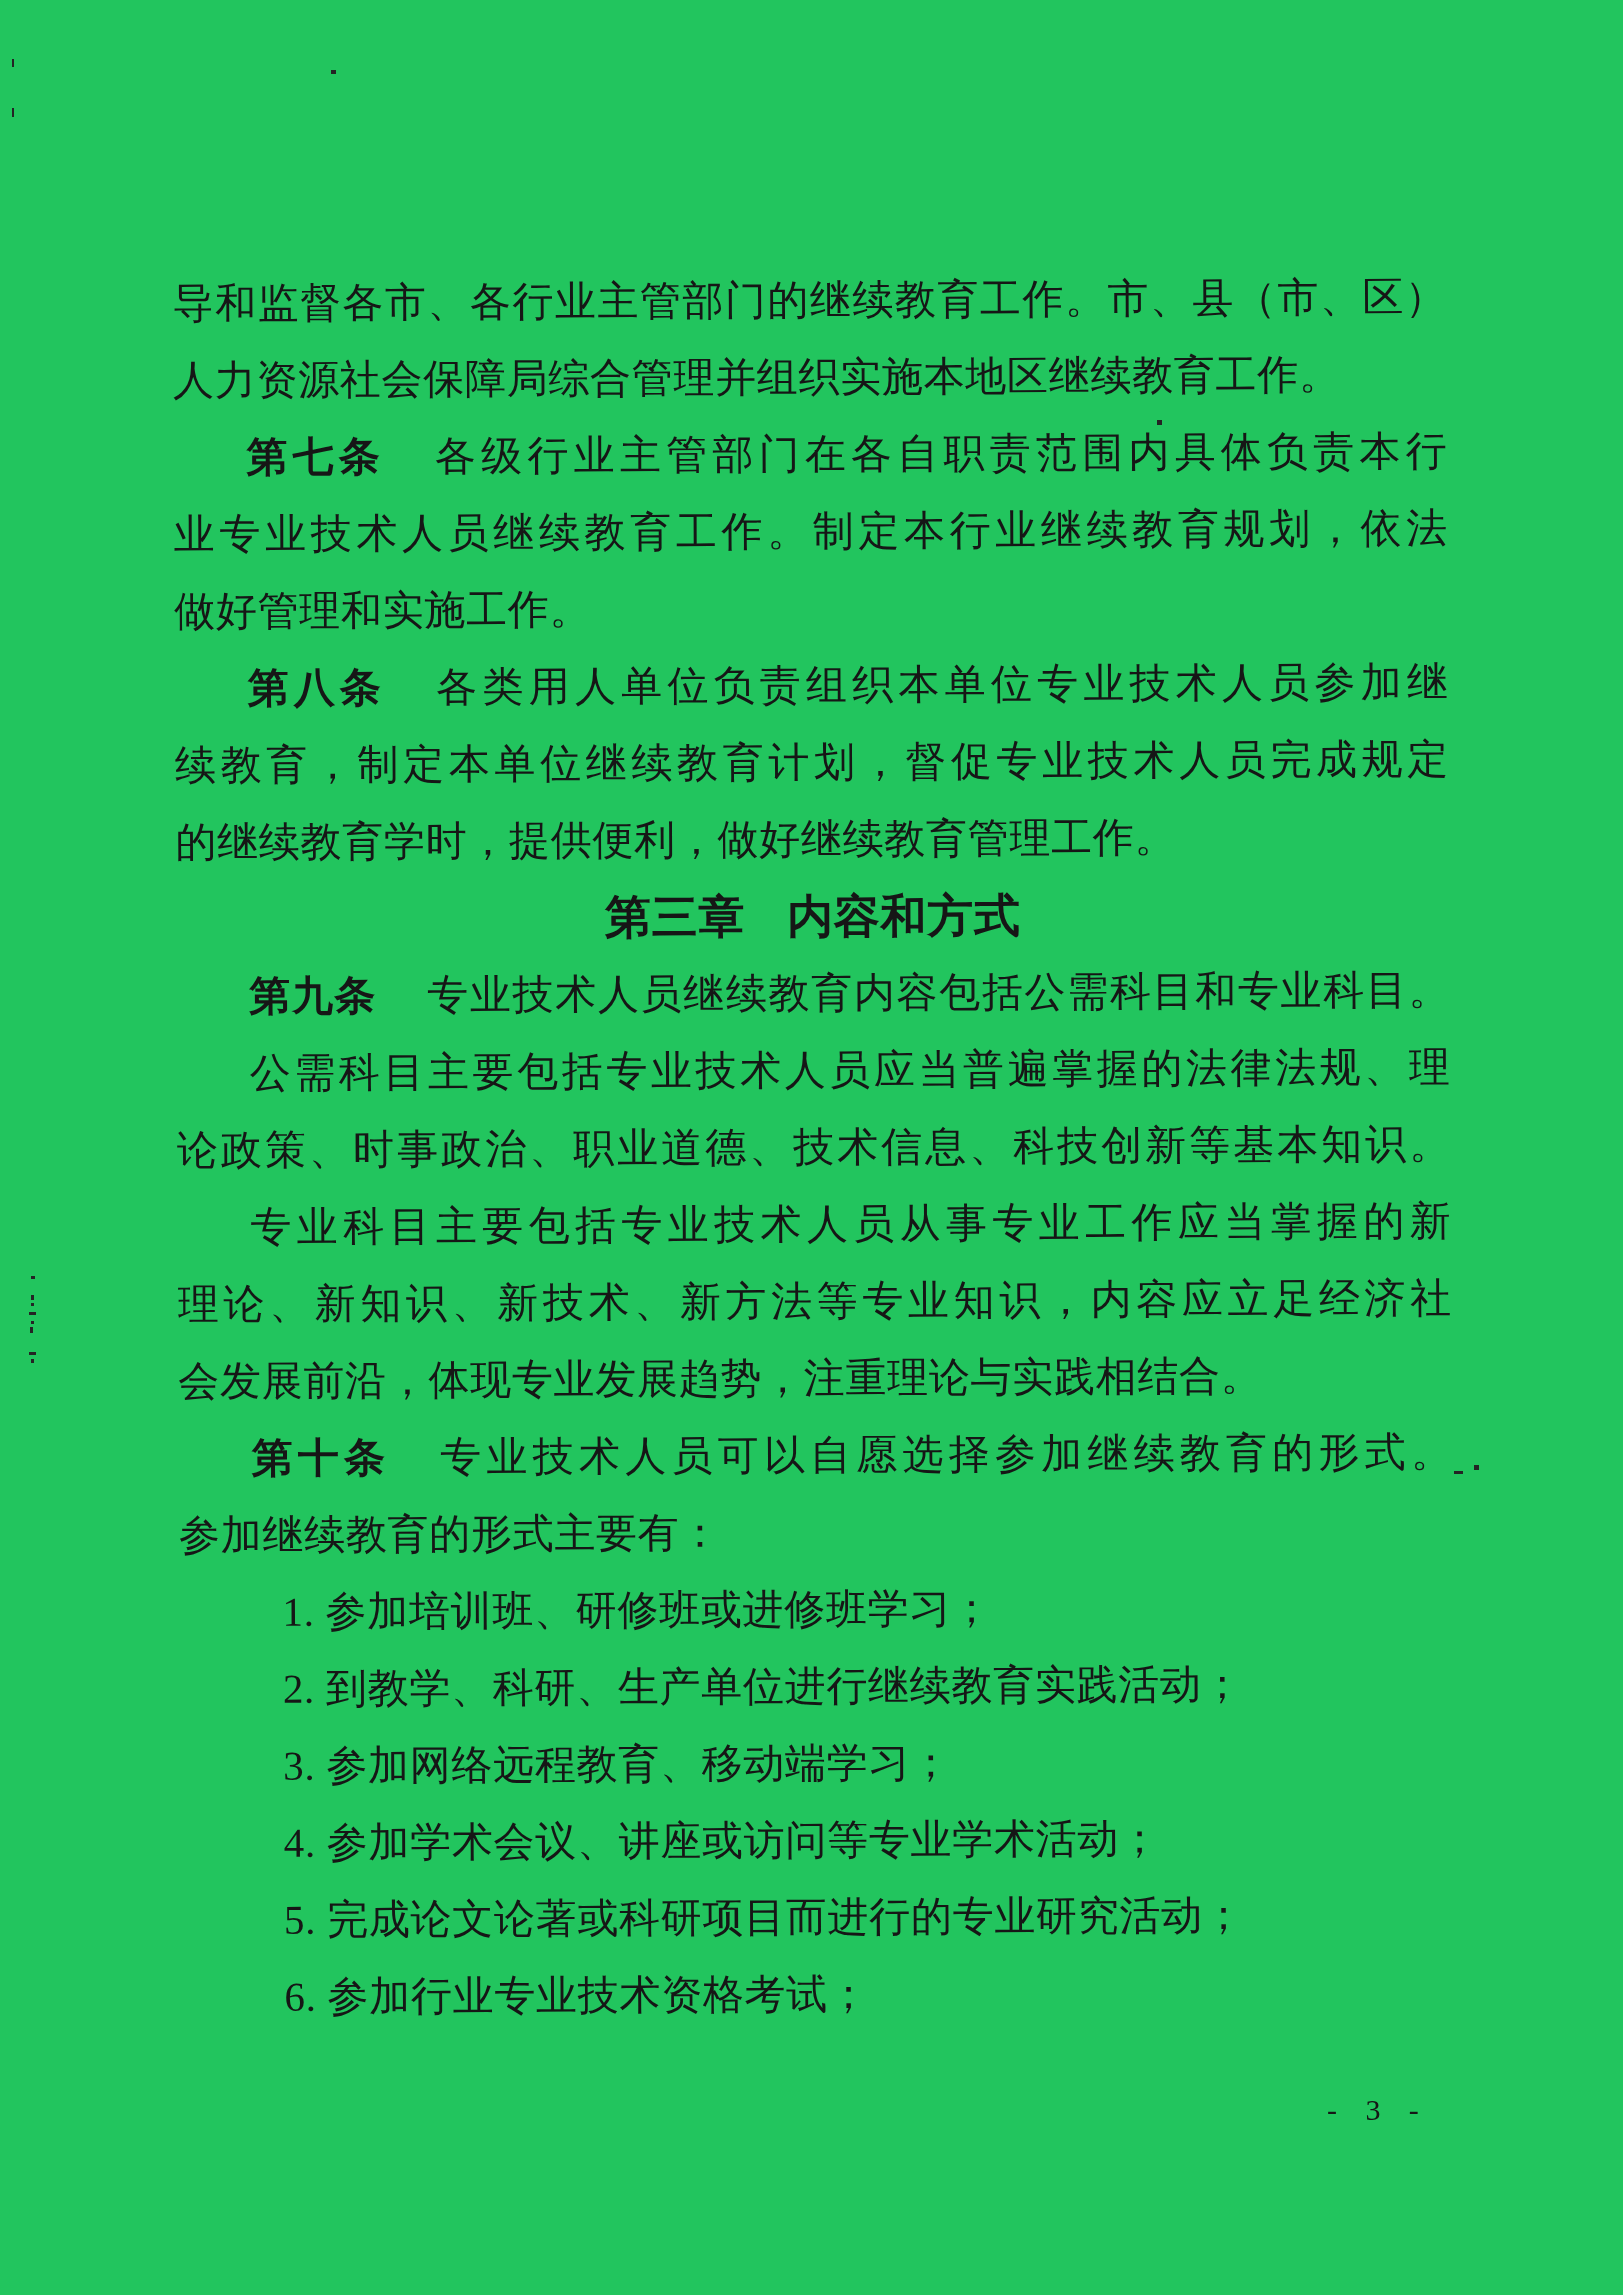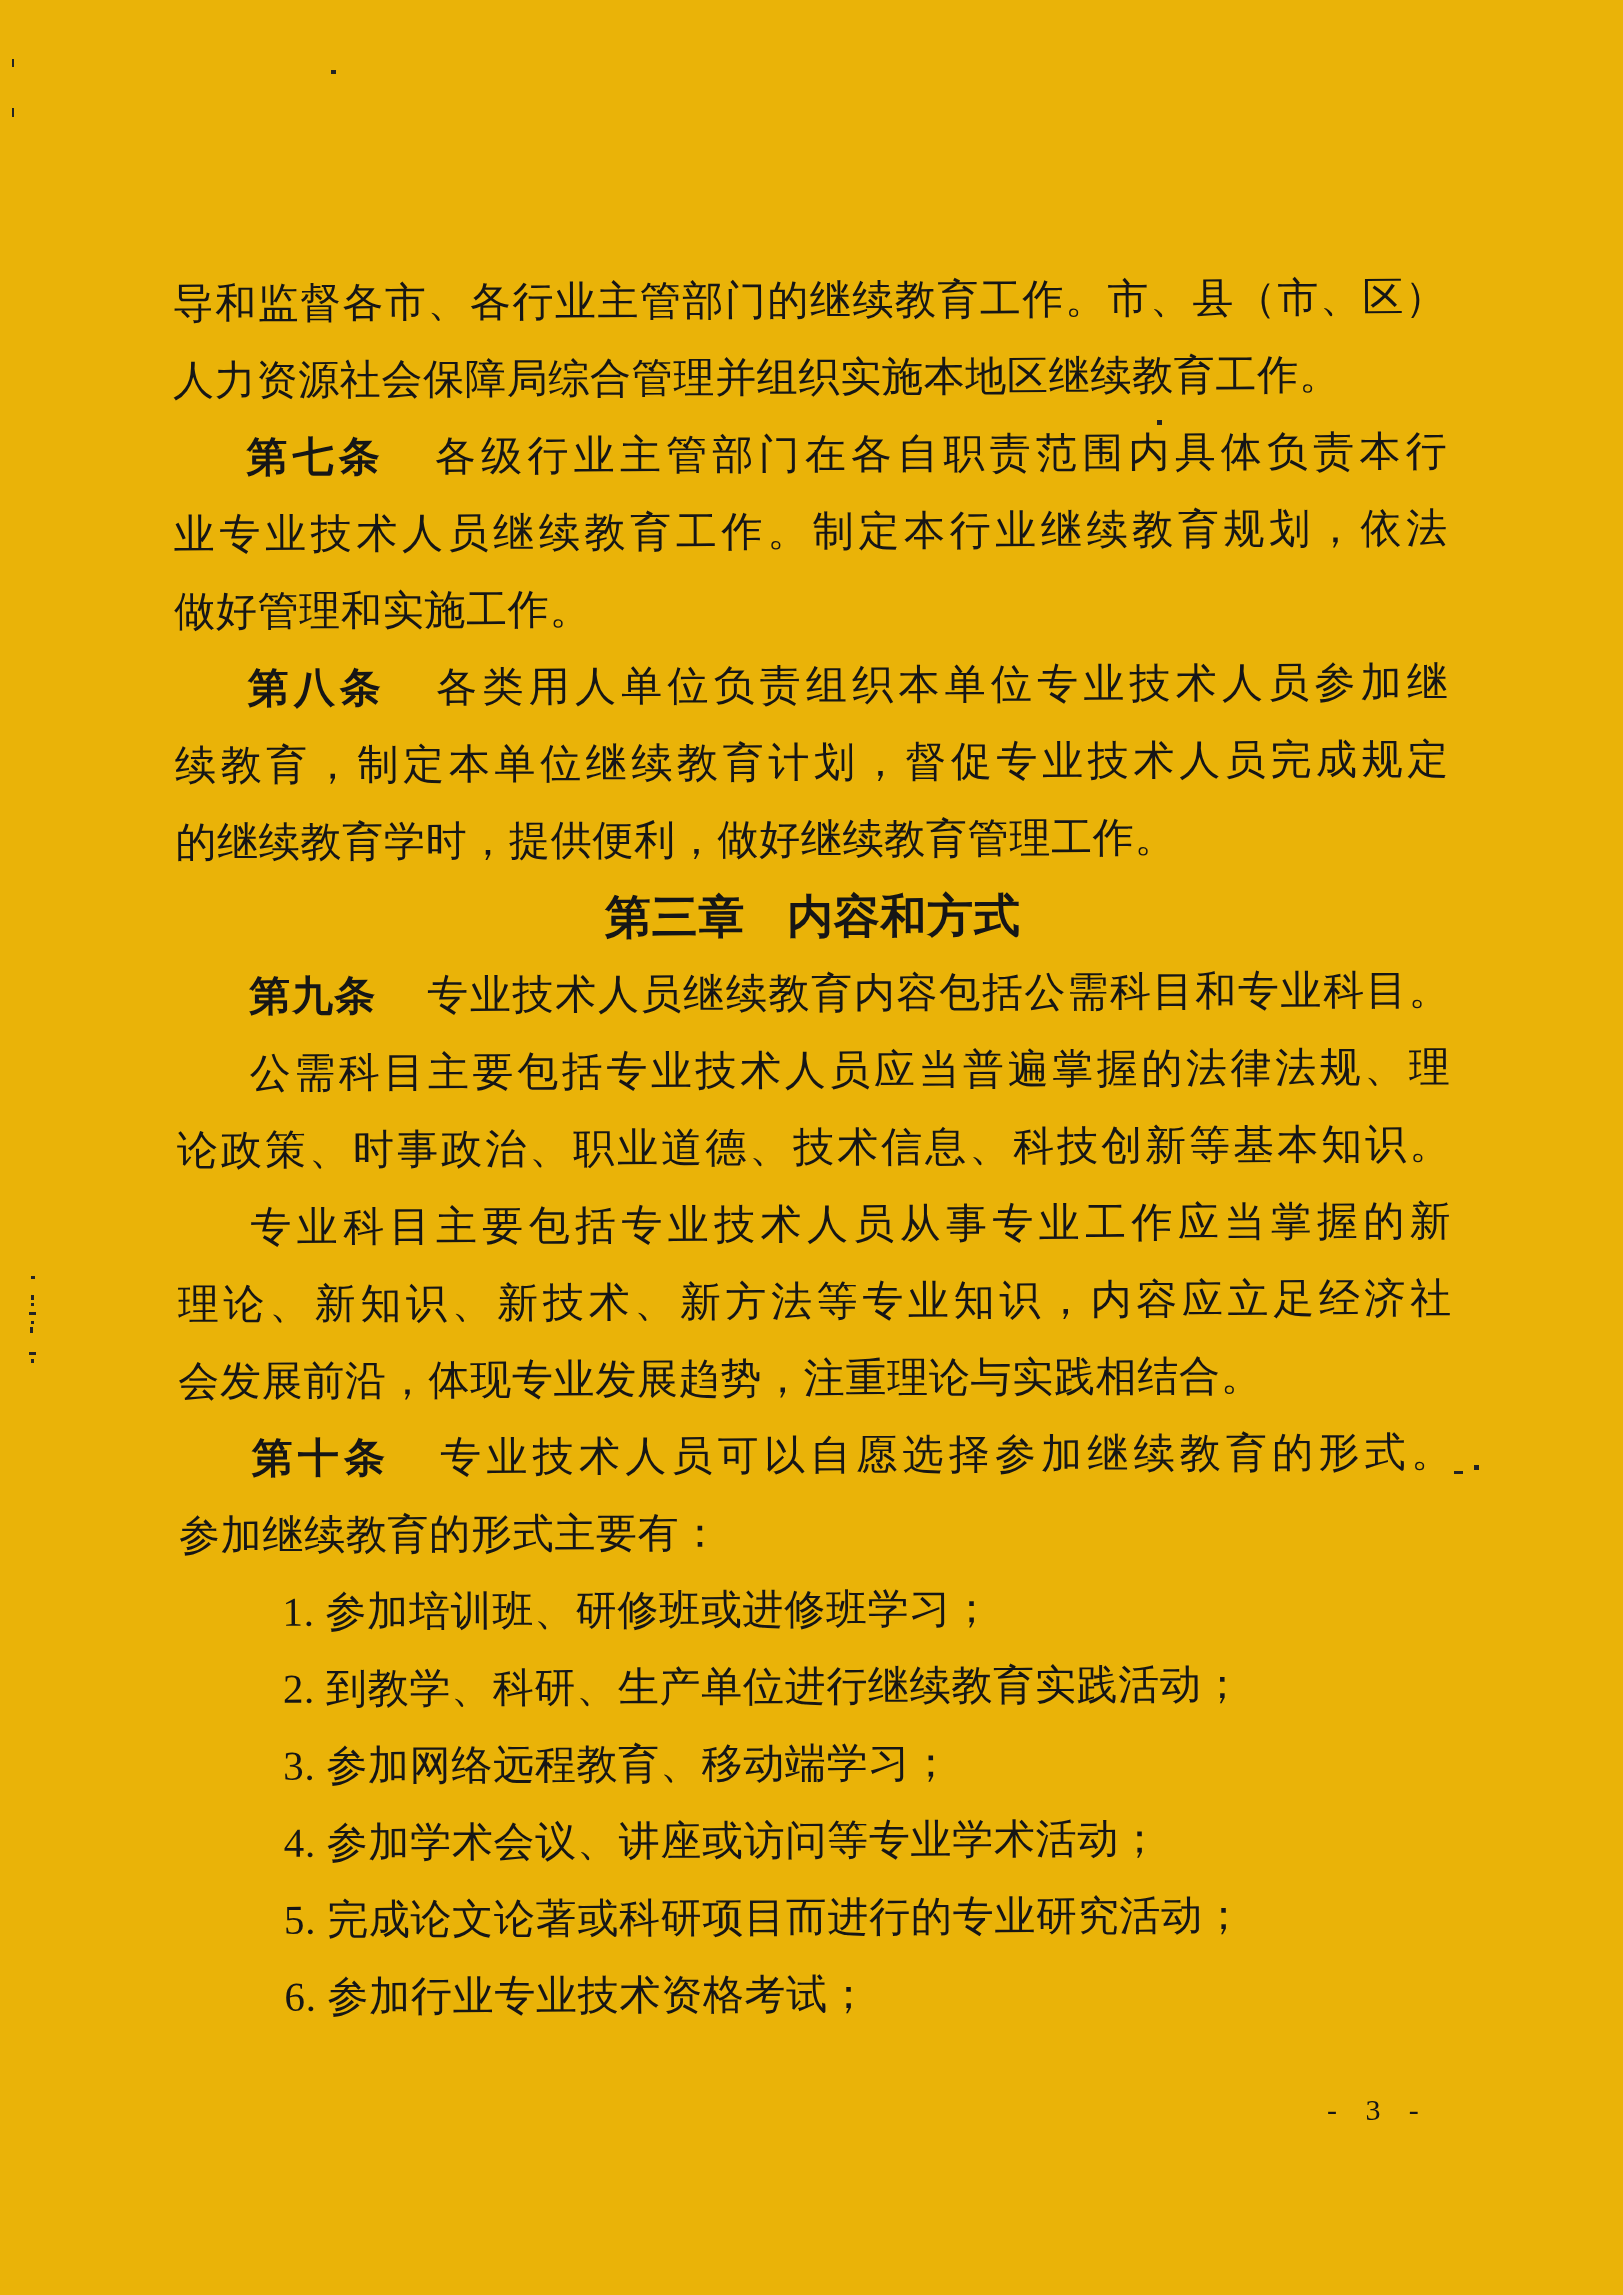--- a/index.html
+++ b/index.html
@@ -1,20 +1,20 @@
 <!DOCTYPE html>
 <html style="font-size:10.5px"><head>
 <meta charset="utf-8">
 <style>
   html, body { margin: 0; padding: 0; }
   .page {
     position: relative;
     width: 1623px;
     height: 2295px;
-    background: #eab308;
+    background: #22c55e;
     overflow: hidden;
     font-family: "Liberation Serif", "DejaVu Serif", serif;
   }
   .doc-body {
     position: absolute;
     left: 177px;
     top: 262px;
     width: 1274px;
     transform: rotate(-0.3deg);
     transform-origin: 50% 50%;

